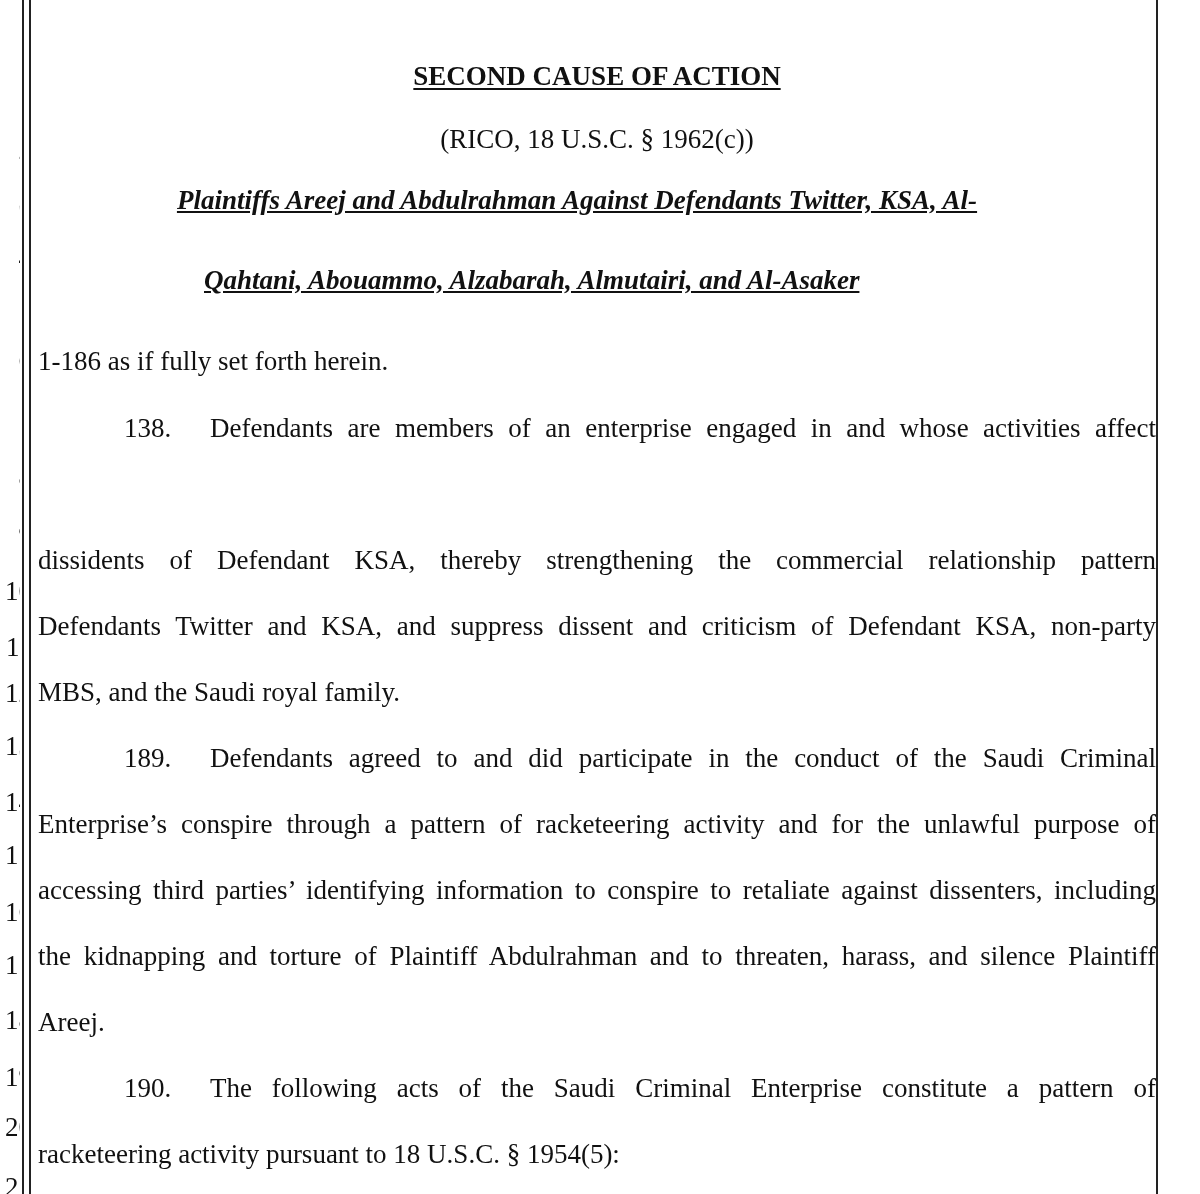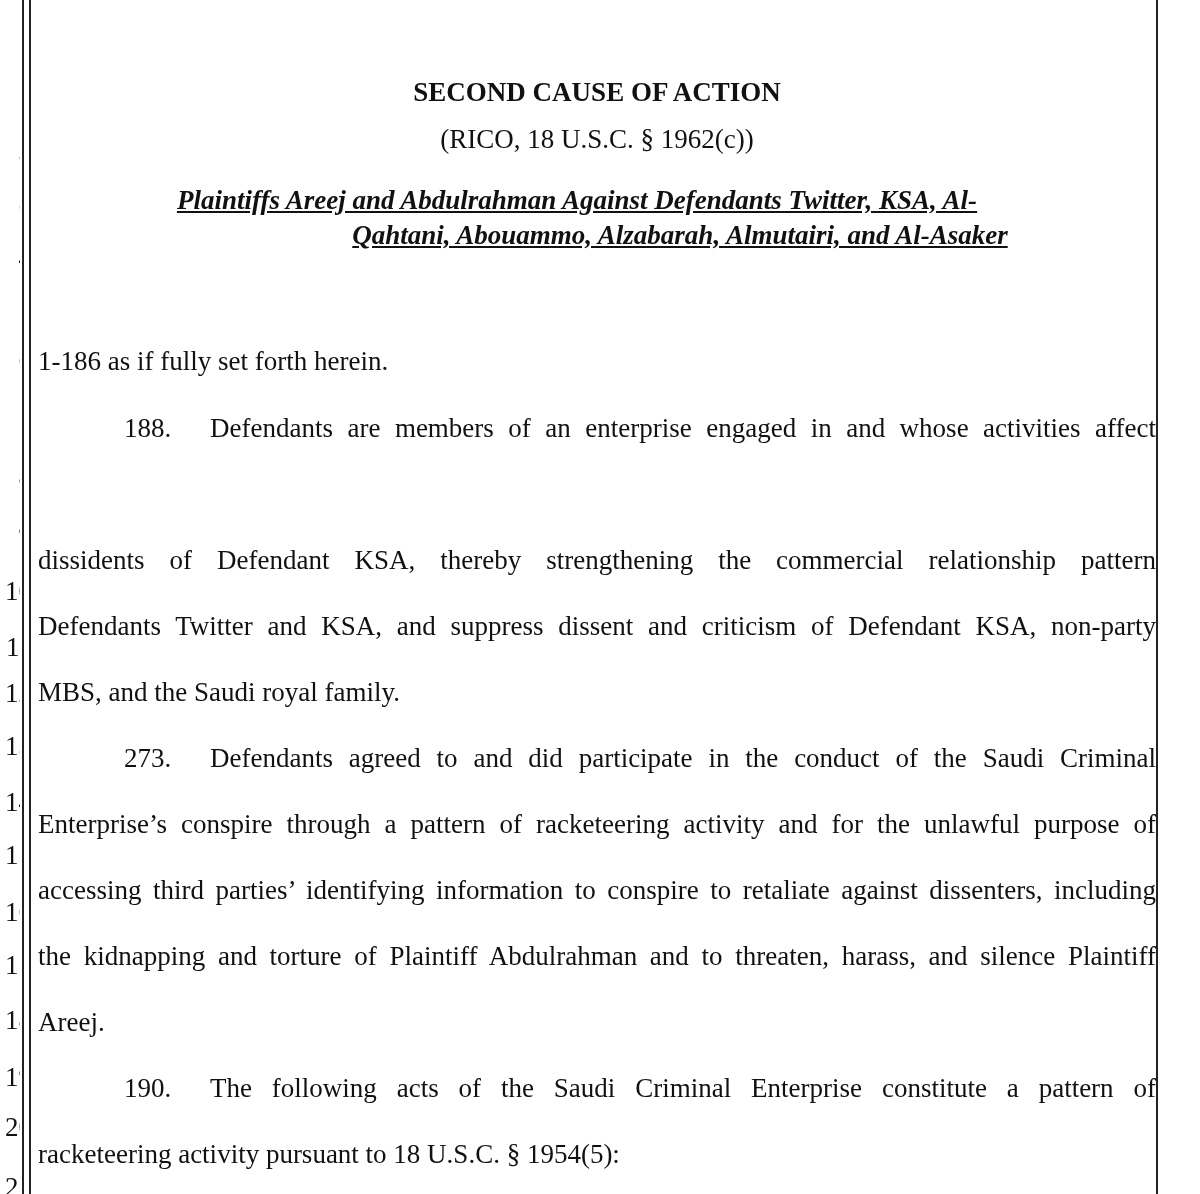--- a/index.html
+++ b/index.html
@@ -52,38 +52,39 @@
   .heading {
     position: absolute;
     left: 0;
     width: 1118px;
     text-align: center;
     font-size: 27px;
     line-height: 32px;
     white-space: nowrap;
   }
   .heading-title {
-    top: 76px;
+    top: 60px;
     font-weight: bold;
+    text-decoration: underline;
     text-underline-offset: 3px;
     text-decoration-thickness: 2px;
   }
   .heading-sub {
     top: 123px;
   }
   .heading-parties {
     top: 183px;
     font-weight: bold;
     font-style: italic;
     line-height: 35px;
     white-space: normal;
     text-decoration: underline;
   }
   .heading-parties .p1 { display: block; padding-left: 0; text-align: center; margin-left: -40px; }
-  .heading-parties .p2 { display: block; text-align: center; padding-left: 166px; }
+  .heading-parties .p2 { display: block; text-align: left; padding-left: 166px; margin-top: 45px; }
 
   .tline {
     position: absolute;
     left: 0;
     width: 1118px;
     font-size: 27px;
     line-height: 32px;
     white-space: nowrap;
   }
   .tline.justify {
@@ -135,28 +136,28 @@
   <div class="heading heading-title">SECOND CAUSE OF ACTION</div>
   <div class="heading heading-sub">(RICO, 18 U.S.C. § 1962(c))</div>
   <div class="heading heading-parties">
     <span class="p1">Plaintiffs Areej and Abdulrahman Against Defendants Twitter, KSA, Al-</span>
     <span class="p2">Qahtani, Abouammo, Alzabarah, Almutairi, and Al-Asaker</span>
   </div>
 
   <div class="tline" style="top:345px">1-186 as if fully set forth herein.</div>
 
   <div class="tline justify indent" style="top:412px">
-    <span class="para-num">188.</span><span>Defendants are members of an enterprise engaged in and whose activities affect</span>
+    <span class="para-num">138.</span><span>Defendants are members of an enterprise engaged in and whose activities affect</span>
   </div>
   <div class="tline justify" style="top:544px">dissidents of Defendant KSA, thereby strengthening the commercial relationship pattern</div>
   <div class="tline justify" style="top:610px">Defendants Twitter and KSA, and suppress dissent and criticism of Defendant KSA, non-party</div>
   <div class="tline" style="top:676px">MBS, and the Saudi royal family.</div>
 
   <div class="tline justify indent" style="top:742px">
-    <span class="para-num">273.</span><span>Defendants agreed to and did participate in the conduct of the Saudi Criminal</span>
+    <span class="para-num">189.</span><span>Defendants agreed to and did participate in the conduct of the Saudi Criminal</span>
   </div>
   <div class="tline justify" style="top:808px">Enterprise’s conspire through a pattern of racketeering activity and for the unlawful purpose of</div>
   <div class="tline justify" style="top:874px">accessing third parties’ identifying information to conspire to retaliate against dissenters, including</div>
   <div class="tline justify" style="top:940px">the kidnapping and torture of Plaintiff Abdulrahman and to threaten, harass, and silence Plaintiff</div>
   <div class="tline" style="top:1006px">Areej.</div>
 
   <div class="tline justify indent" style="top:1072px">
     <span class="para-num">190.</span><span>The following acts of the Saudi Criminal Enterprise constitute a pattern of</span>
   </div>
   <div class="tline" style="top:1138px">racketeering activity pursuant to 18 U.S.C. § 1954(5):</div>

